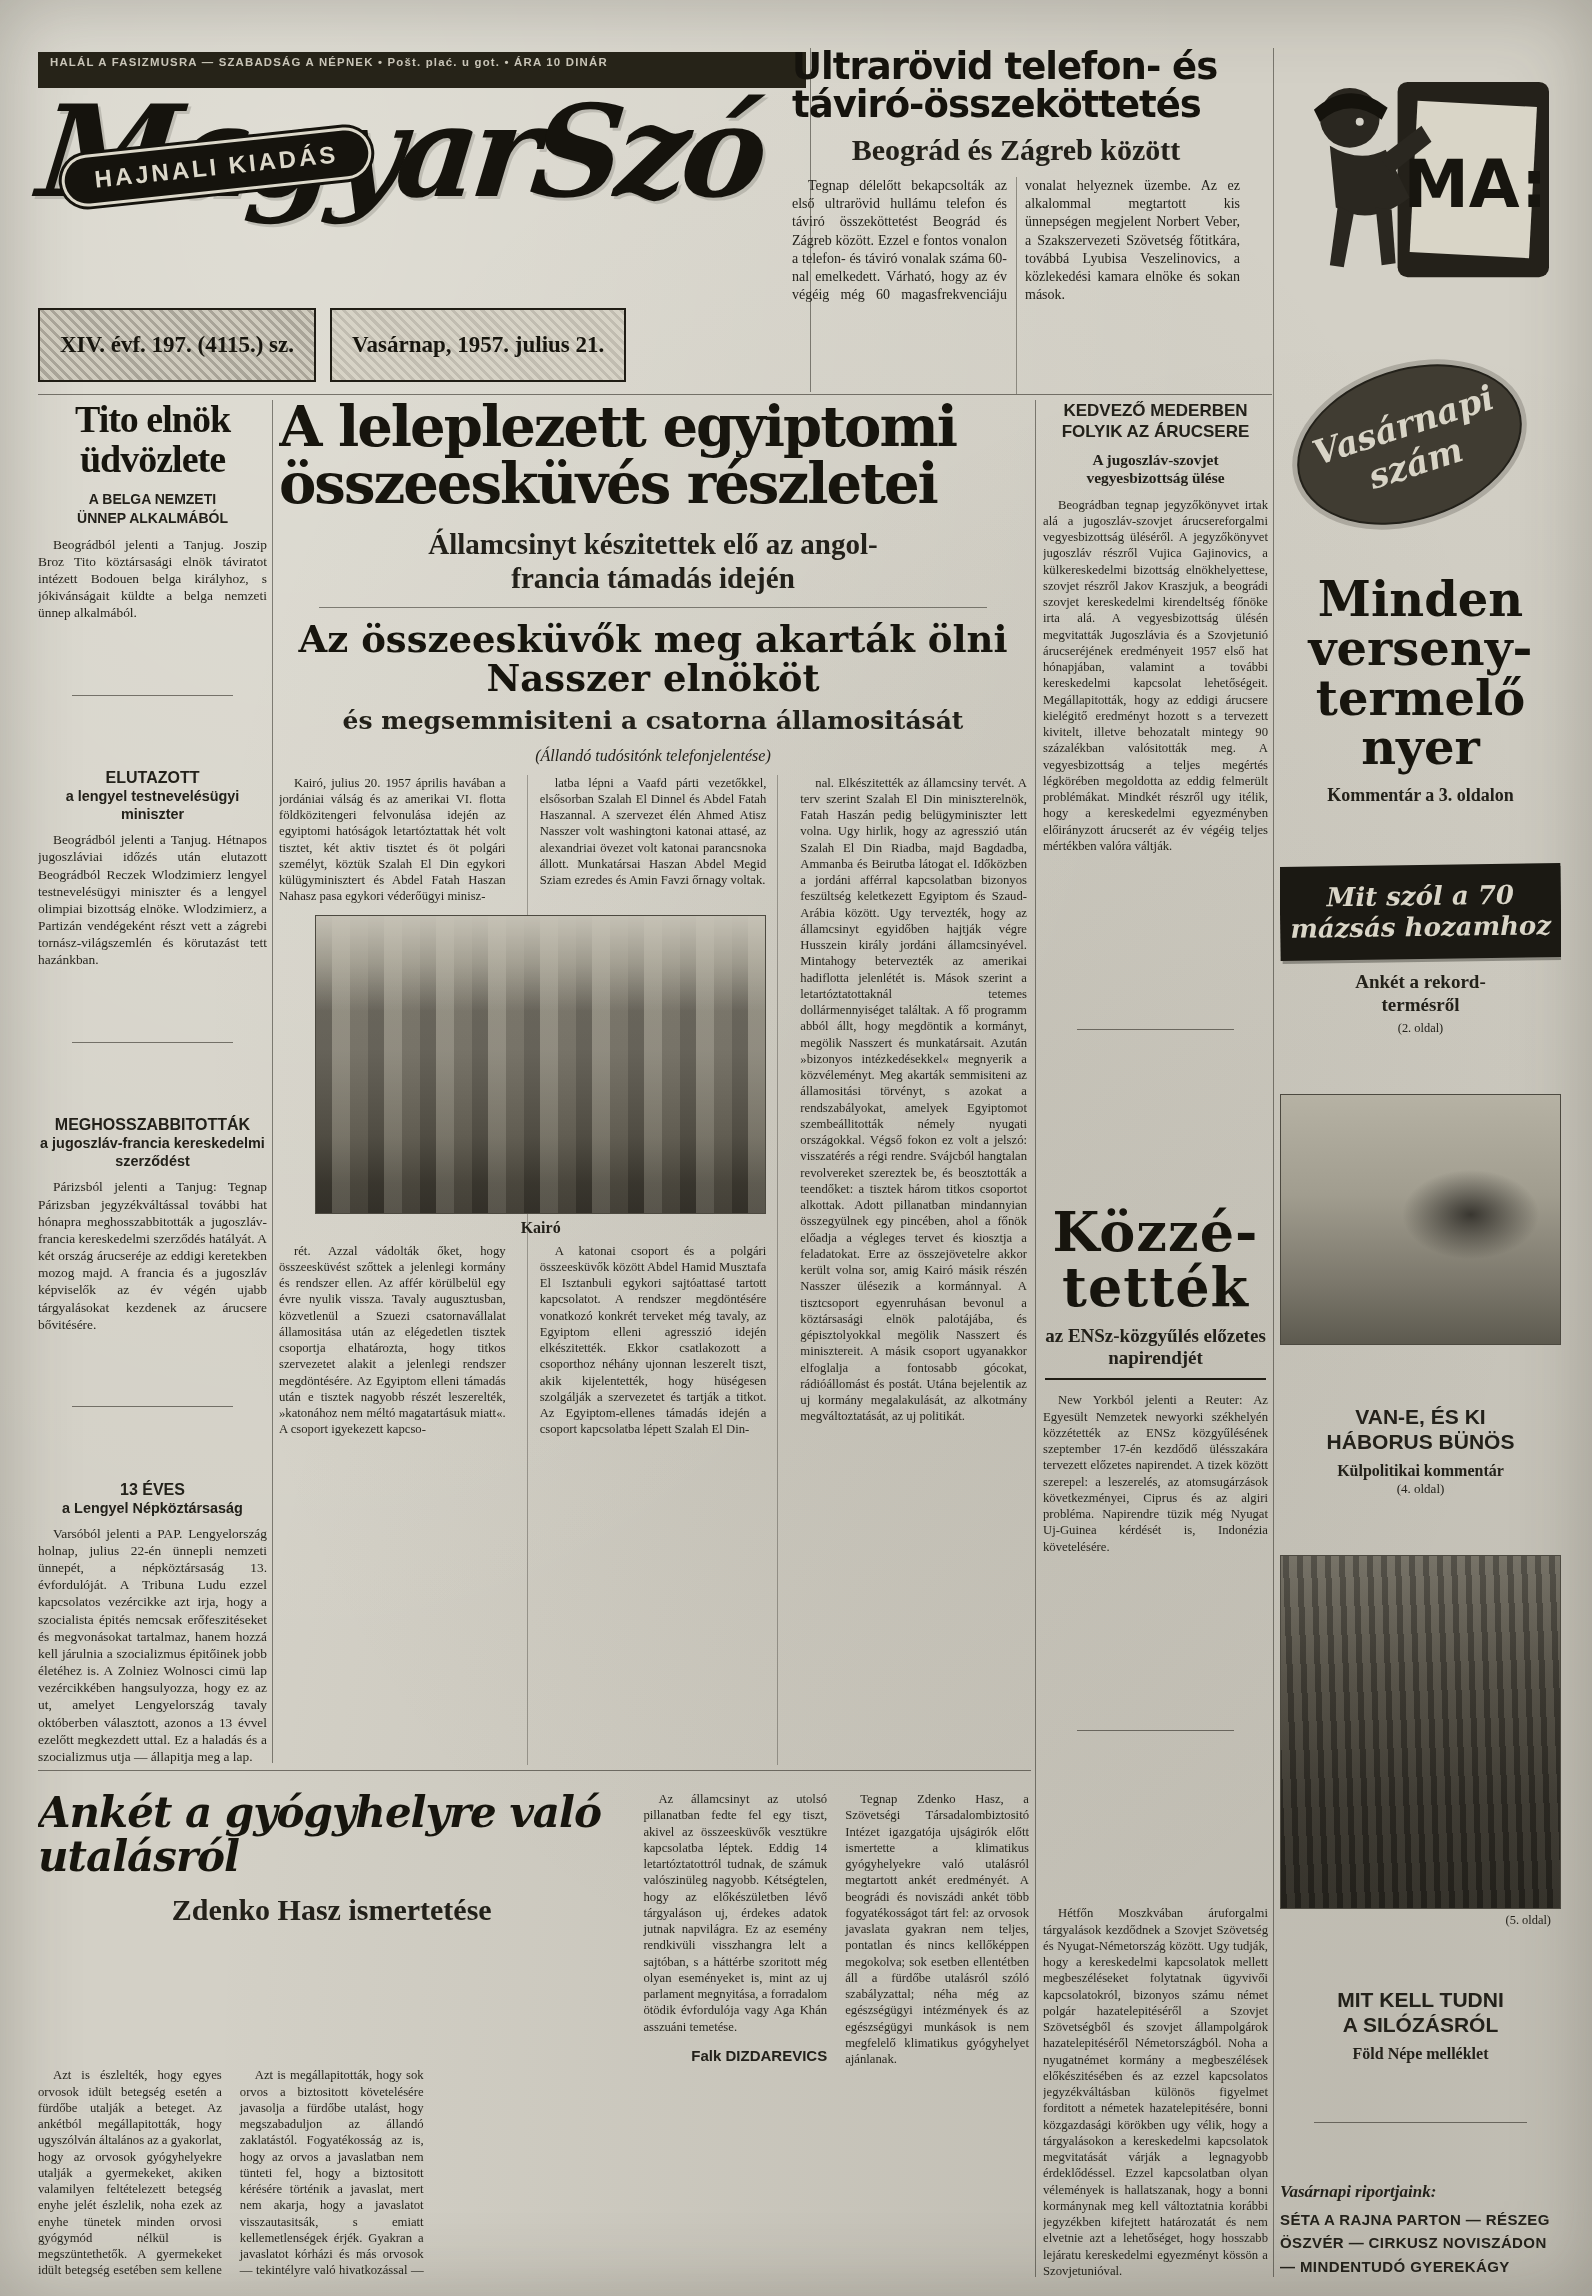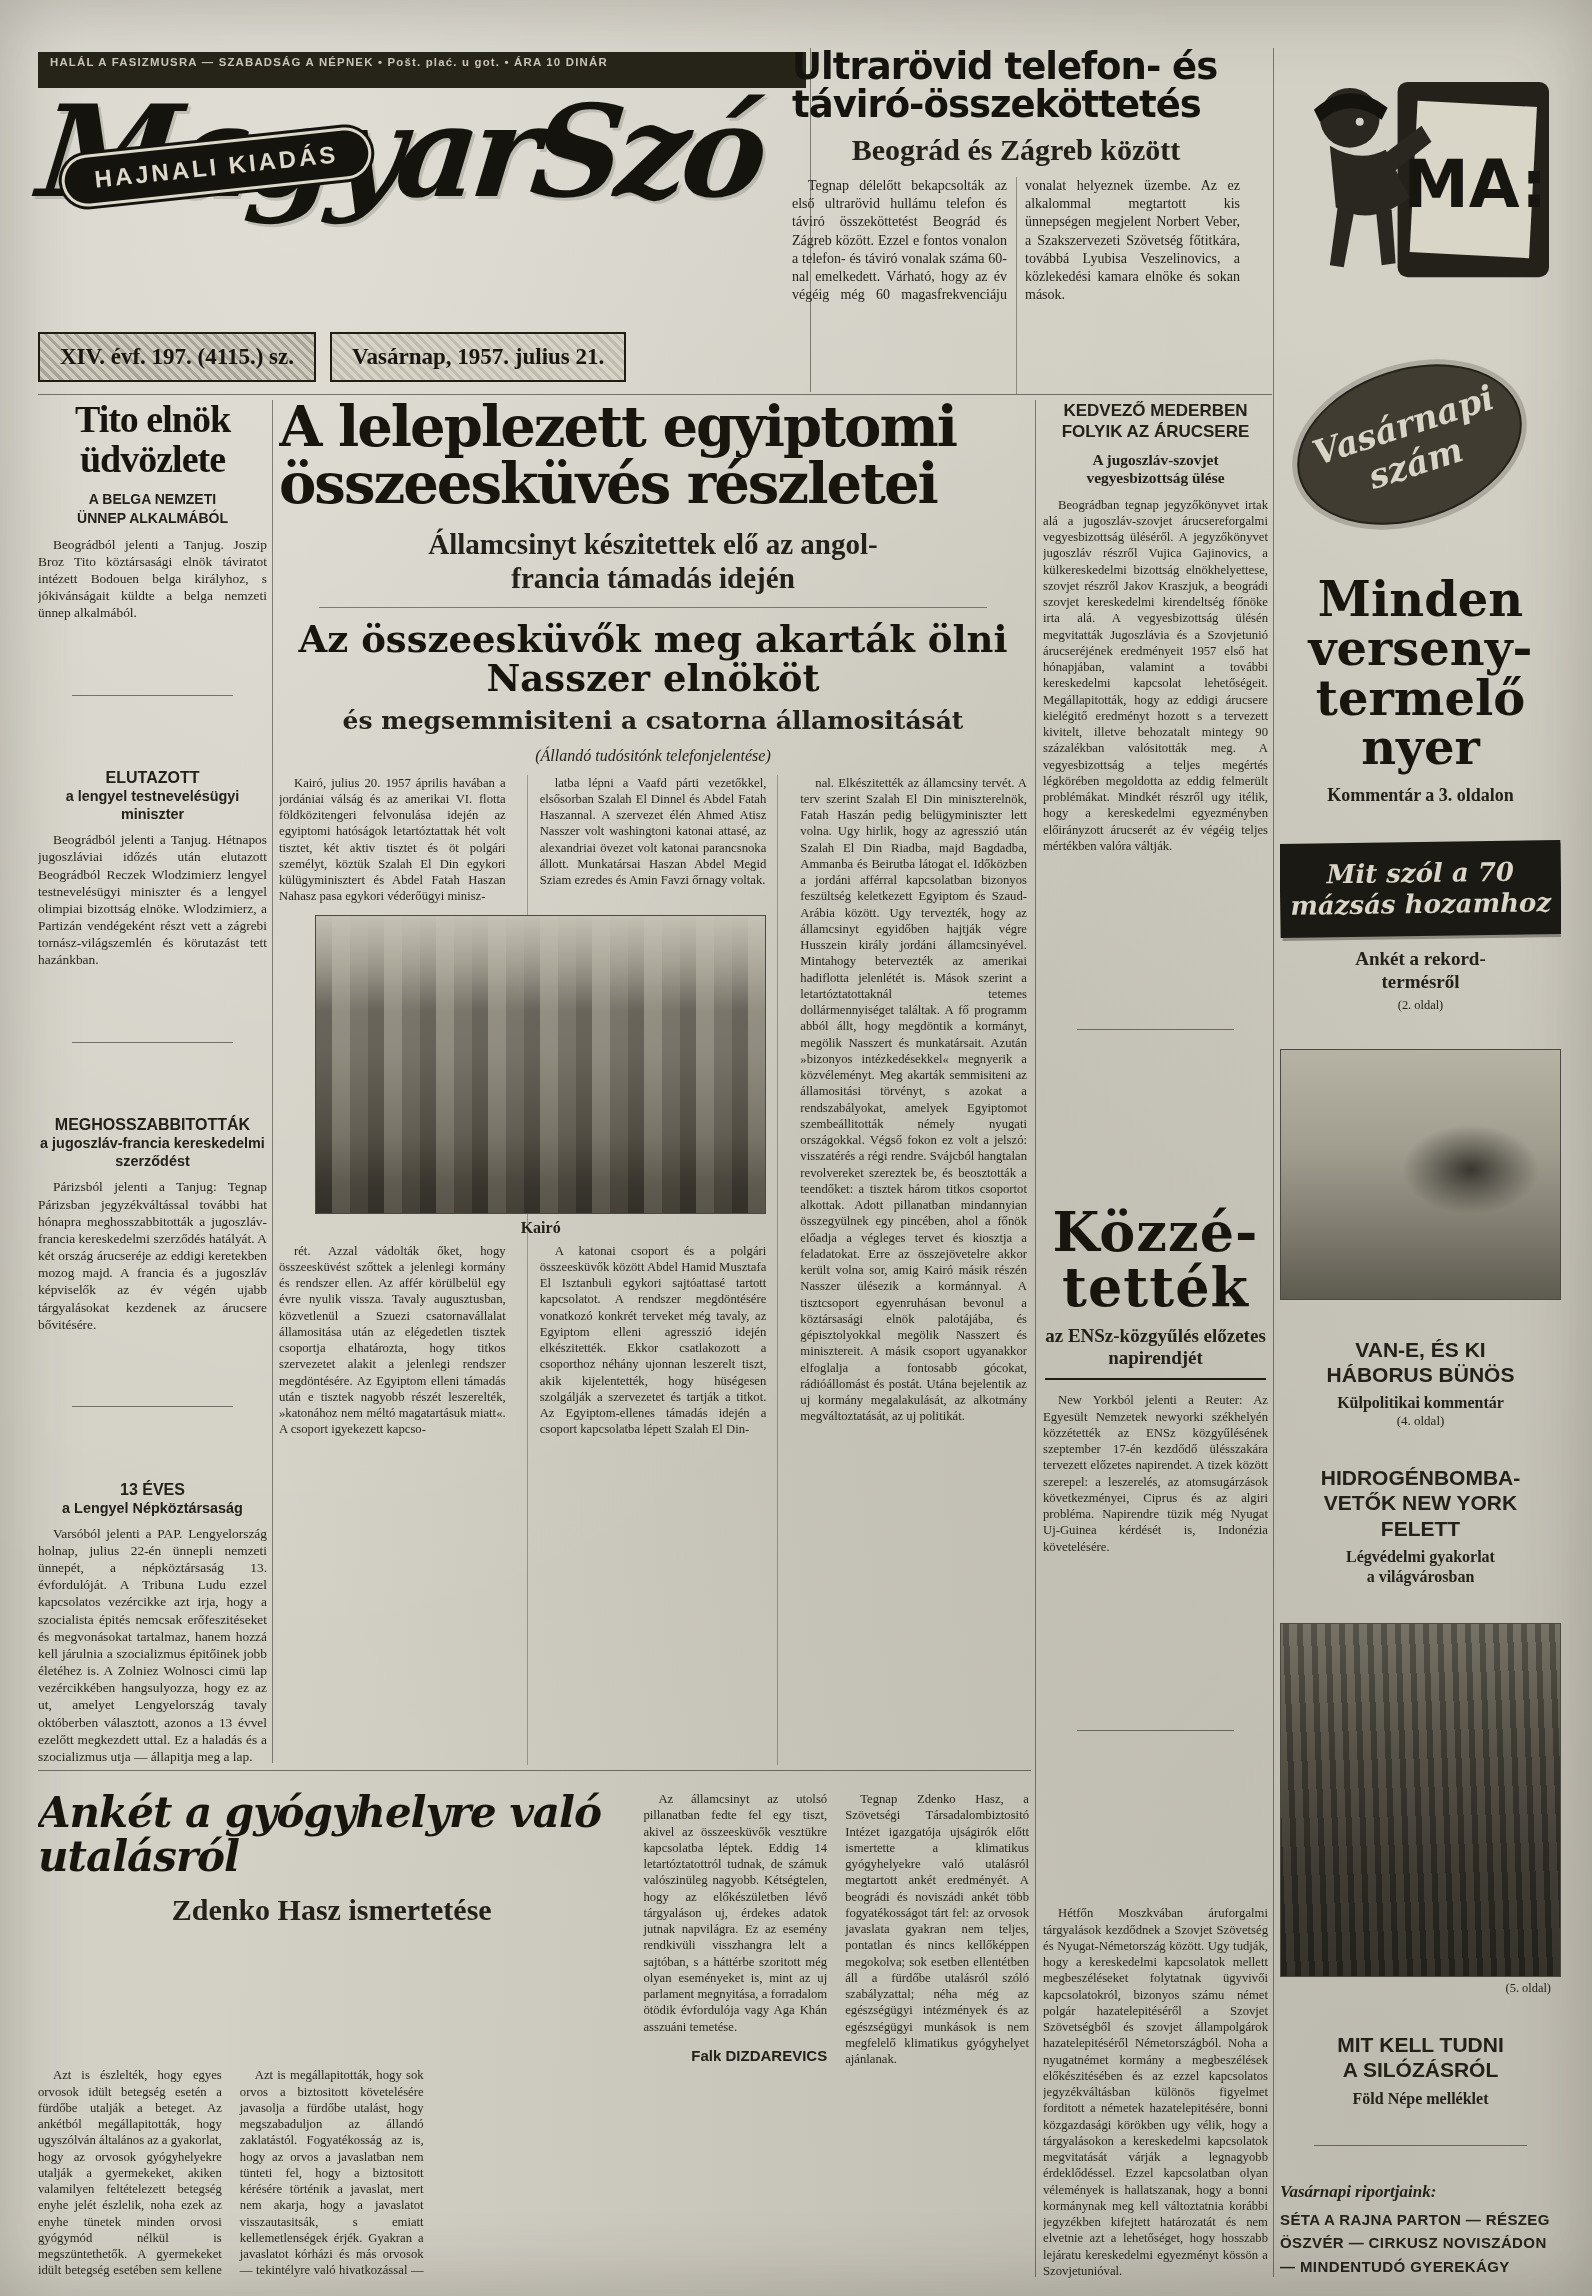--- a/index.html
+++ b/index.html
@@ -28,21 +28,21 @@
   
   .masthead { left:38px; top:78px; width:768px; height:314px; }
   .logo { position:absolute; left:2px; top:10px; font-family:"DejaVu Serif", serif; font-style:italic;
     font-weight:bold; font-size:127px; line-height:1; color:#15130d; letter-spacing:-7px;
     transform:skewX(-6deg); text-shadow:3px 3px 0 rgba(21,19,13,.15); white-space:nowrap; }
   .edition-badge { position:absolute; left:26px; top:66px; transform:rotate(-6deg);
     background:#15130d; color:#dcd8ca; font:700 24px "Liberation Sans", sans-serif; letter-spacing:3px;
     padding:9px 30px; border-radius:40px; box-shadow:0 0 0 3px #dcd8ca, 0 0 0 6px #15130d; z-index:2; }
   .issue-row { position:absolute; left:0; bottom:10px; display:flex; gap:14px; }
   .issue-box, .date-box { border:2px solid #201d15; font:700 23px "Liberation Serif", serif;
-    padding:10px 20px; color:#17150e;
+    padding:22px 20px; color:#17150e;
     background: repeating-linear-gradient(45deg, rgba(32,29,21,.22) 0 3px, rgba(32,29,21,0) 3px 7px), #cfcbbe; }
   .date-box { background: repeating-linear-gradient(45deg, rgba(32,29,21,.12) 0 3px, rgba(32,29,21,0) 3px 7px), #d7d3c6; }
 
   
   .telegraph { left:792px; top:48px; width:448px; height:346px; display:flex; flex-direction:column; }
   .tele-head { font:700 37px "DejaVu Sans", sans-serif; line-height:1.04; letter-spacing:-1px; color:#15130d; }
   .tele-sub { font:700 30px "Liberation Serif", serif; text-align:center; margin-top:8px; }
   .tele-body { flex:1; margin-top:10px; column-count:2; column-gap:18px;
     column-rule:1px solid rgba(32,29,21,.4); font-size:14px; line-height:1.3; text-align:justify;
     text-indent:16px; overflow:hidden; }
@@ -291,31 +291,20 @@
     <div class="r-photo1"></div>
     <div>
       <div class="r-head2">
         <span>VAN-E, ÉS KI</span><br>
         <span>HÁBORUS BÜNÖS</span>
       </div>
       <div class="r-note2">Külpolitikai kommentár</div>
       <div class="r-pref">(4. oldal)</div>
     </div>
     <div>
-      <div class="r-head2">
-        <span>HIDROGÉNBOMBA-</span><br>
-        <span>VETŐK NEW YORK</span><br>
-        <span>FELETT</span>
-      </div>
-      <div class="r-note2">
-        <span>Légvédelmi gyakorlat</span><br>
-        <span>a világvárosban</span>
-      </div>
-    </div>
-    <div>
       <div class="r-photo2"></div>
       <div class="r-ref r-ref--right">(5. oldal)</div>
     </div>
     <div>
       <div class="r-head2">
         <span>MIT KELL TUDNI</span><br>
         <span>A SILÓZÁSRÓL</span>
       </div>
       <div class="r-note2">Föld Népe melléklet</div>
     </div>

